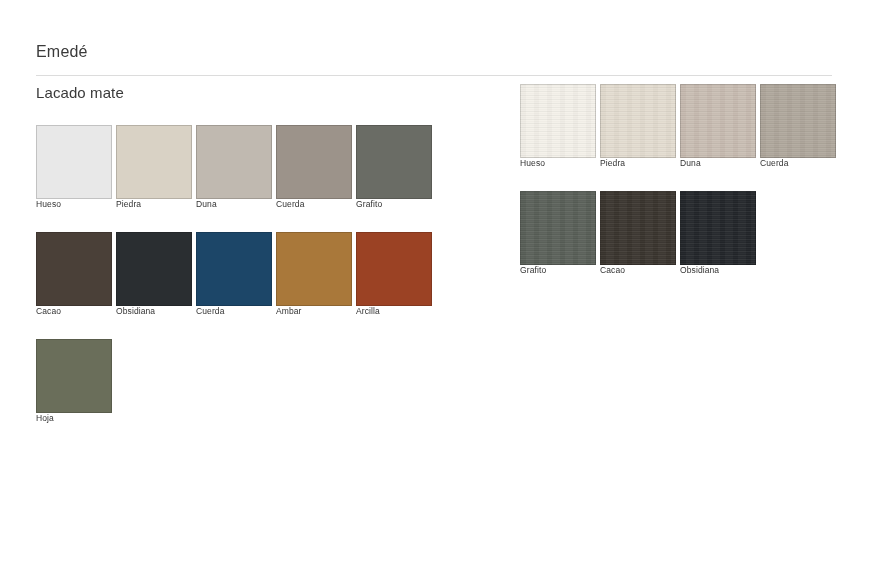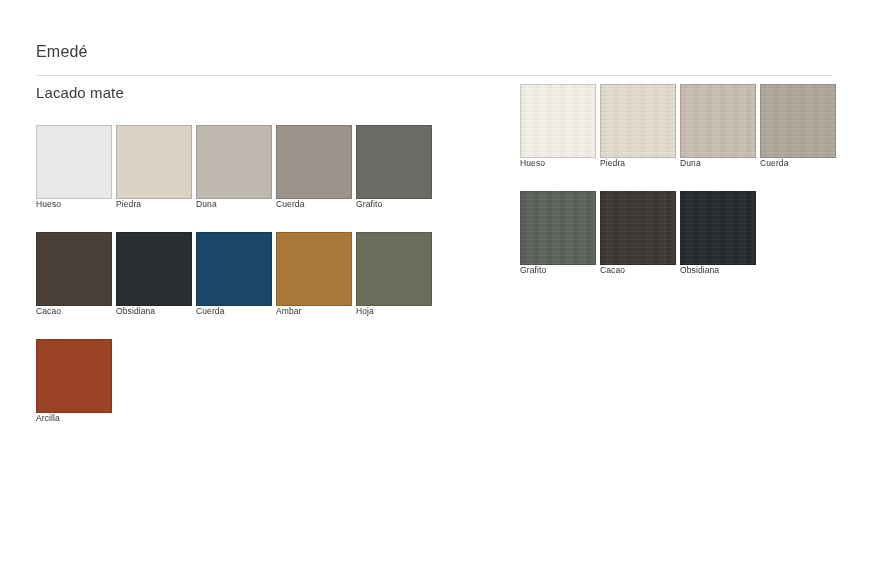--- a/index.html
+++ b/index.html
@@ -159,27 +159,27 @@
           </div>
           <div class="swatch-cell">
             <span class="swatch-chip" style="background-color: rgb(28, 70, 104);"></span>
             <span class="swatch-label">Cuerda</span>
           </div>
           <div class="swatch-cell">
             <span class="swatch-chip" style="background-color: rgb(169, 120, 58);"></span>
             <span class="swatch-label">Ambar</span>
           </div>
           <div class="swatch-cell">
+            <span class="swatch-chip" style="background-color: rgb(155, 66, 36);"></span>
+            <span class="swatch-label">Arcilla</span>
+          </div>
+          <div class="swatch-cell">
             <span class="swatch-chip" style="background-color: rgb(106, 110, 90);"></span>
             <span class="swatch-label">Hoja</span>
           </div>
-          <div class="swatch-cell">
-            <span class="swatch-chip" style="background-color: rgb(155, 66, 36);"></span>
-            <span class="swatch-label">Arcilla</span>
-          </div>
         </div>
     </div>
 
     <div class="column column-right">
       <div class="swatch-grid">
           <div class="swatch-cell">
             <span class="swatch-chip textured" style="background-color: rgb(244, 241, 234);"></span>
             <span class="swatch-label">Hueso</span>
           </div>
           <div class="swatch-cell">

